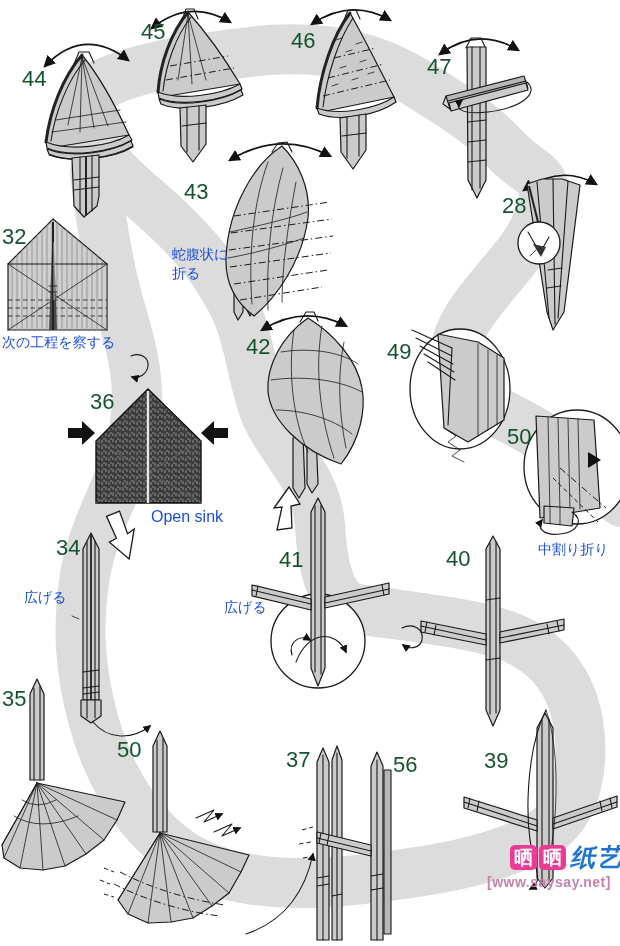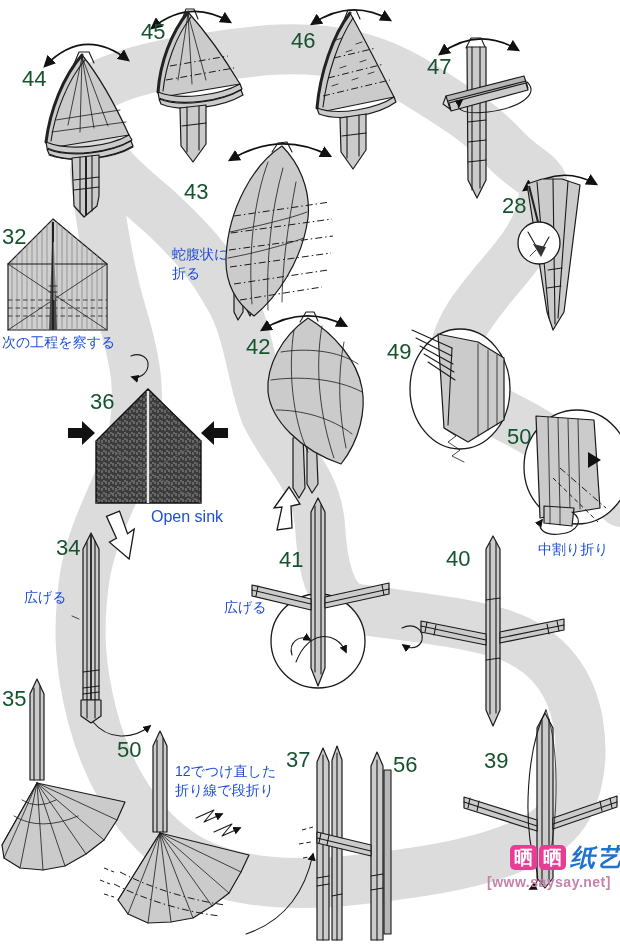--- a/index.html
+++ b/index.html
@@ -320,22 +320,20 @@
 <div class="num" style="left:141px;top:21px">45</div>
 <div class="num" style="left:291px;top:30px">46</div>
 <div class="num" style="left:427px;top:56px">47</div>
 <div class="num" style="left:502px;top:195px">28</div>
 <div class="num" style="left:387px;top:341px">49</div>
 <div class="num" style="left:507px;top:426px">50</div>
 
 <div class="cap" style="left:2px;top:333px">次の工程を察する</div>
 <div class="cap" style="left:151px;top:506px;font-size:16px">Open sink</div>
 <div class="cap" style="left:24px;top:588px">広げる</div>
-<div class="cap" style="left:175px;top:762px">12でつけ直した
-折り線で段折り</div>
 <div class="cap" style="left:224px;top:598px">広げる</div>
 <div class="cap" style="left:172px;top:245px">蛇腹状に
 折る</div>
 <div class="cap" style="left:538px;top:540px">中割り折り</div>
 
 <div class="watermark" style="left:510px;top:841px">
   <div class="wm-brand">
     <span class="wbox">晒</span>
     <span class="wbox">晒</span>
     <span class="wblue">纸艺网</span>

